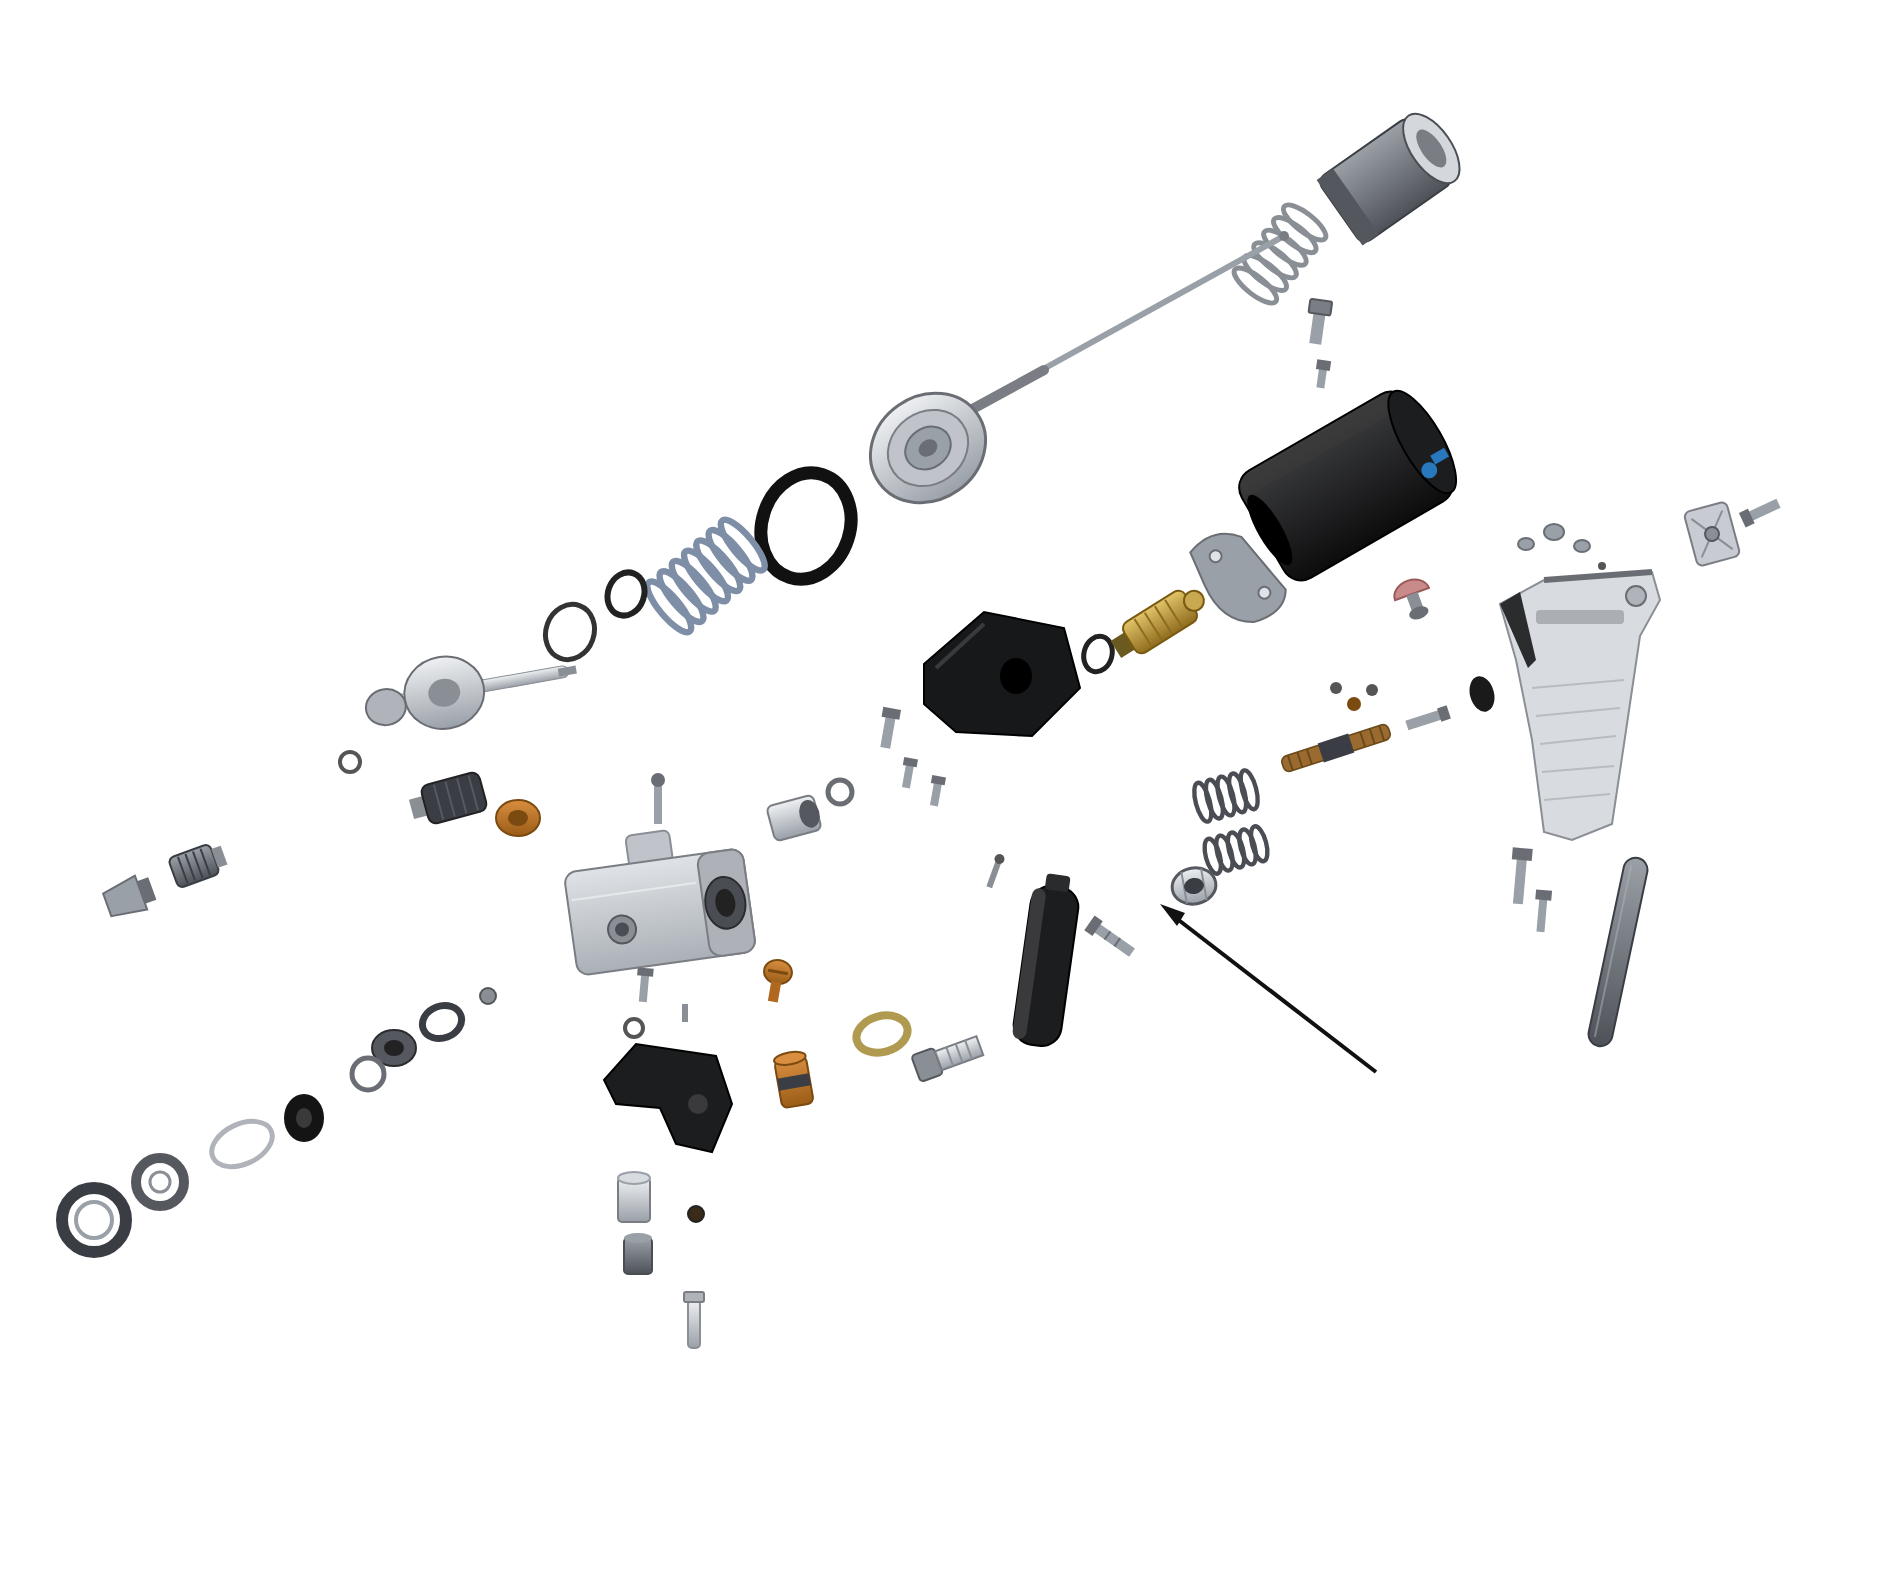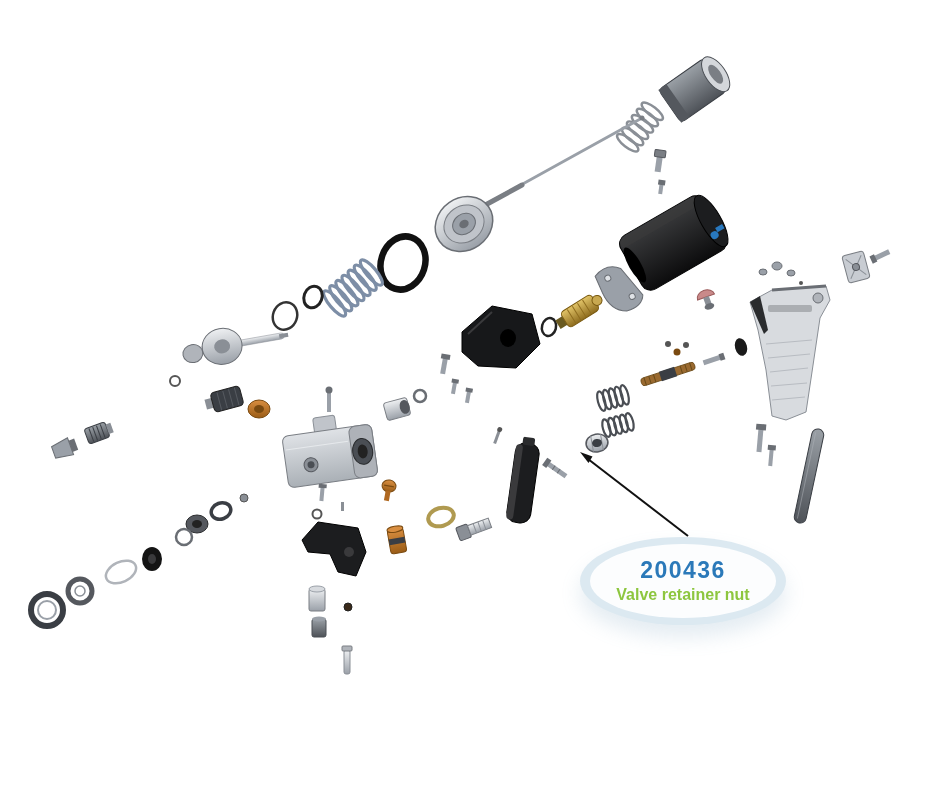--- a/index.html
+++ b/index.html
@@ -385,18 +385,14 @@
       <circle cx="47" cy="610" r="16" fill="none" stroke="#3a3e44" stroke-width="6"></circle>
       <circle cx="47" cy="610" r="9" fill="none" stroke="#9aa0a8" stroke-width="2"></circle>
     </g>
 
     <g>
       <line x1="688" y1="536" x2="588" y2="459" stroke="#111111" stroke-width="2"></line>
       <polygon points="580,452 588.5,463 592.5,456.5" fill="#111111"></polygon>
     </g>
   </svg>
 
-  <div class="callout">
-    <div class="part-number">200436</div>
-    <div class="part-name">Valve retainer nut</div>
-  </div>
 
 </div>
 
 </body></html>

